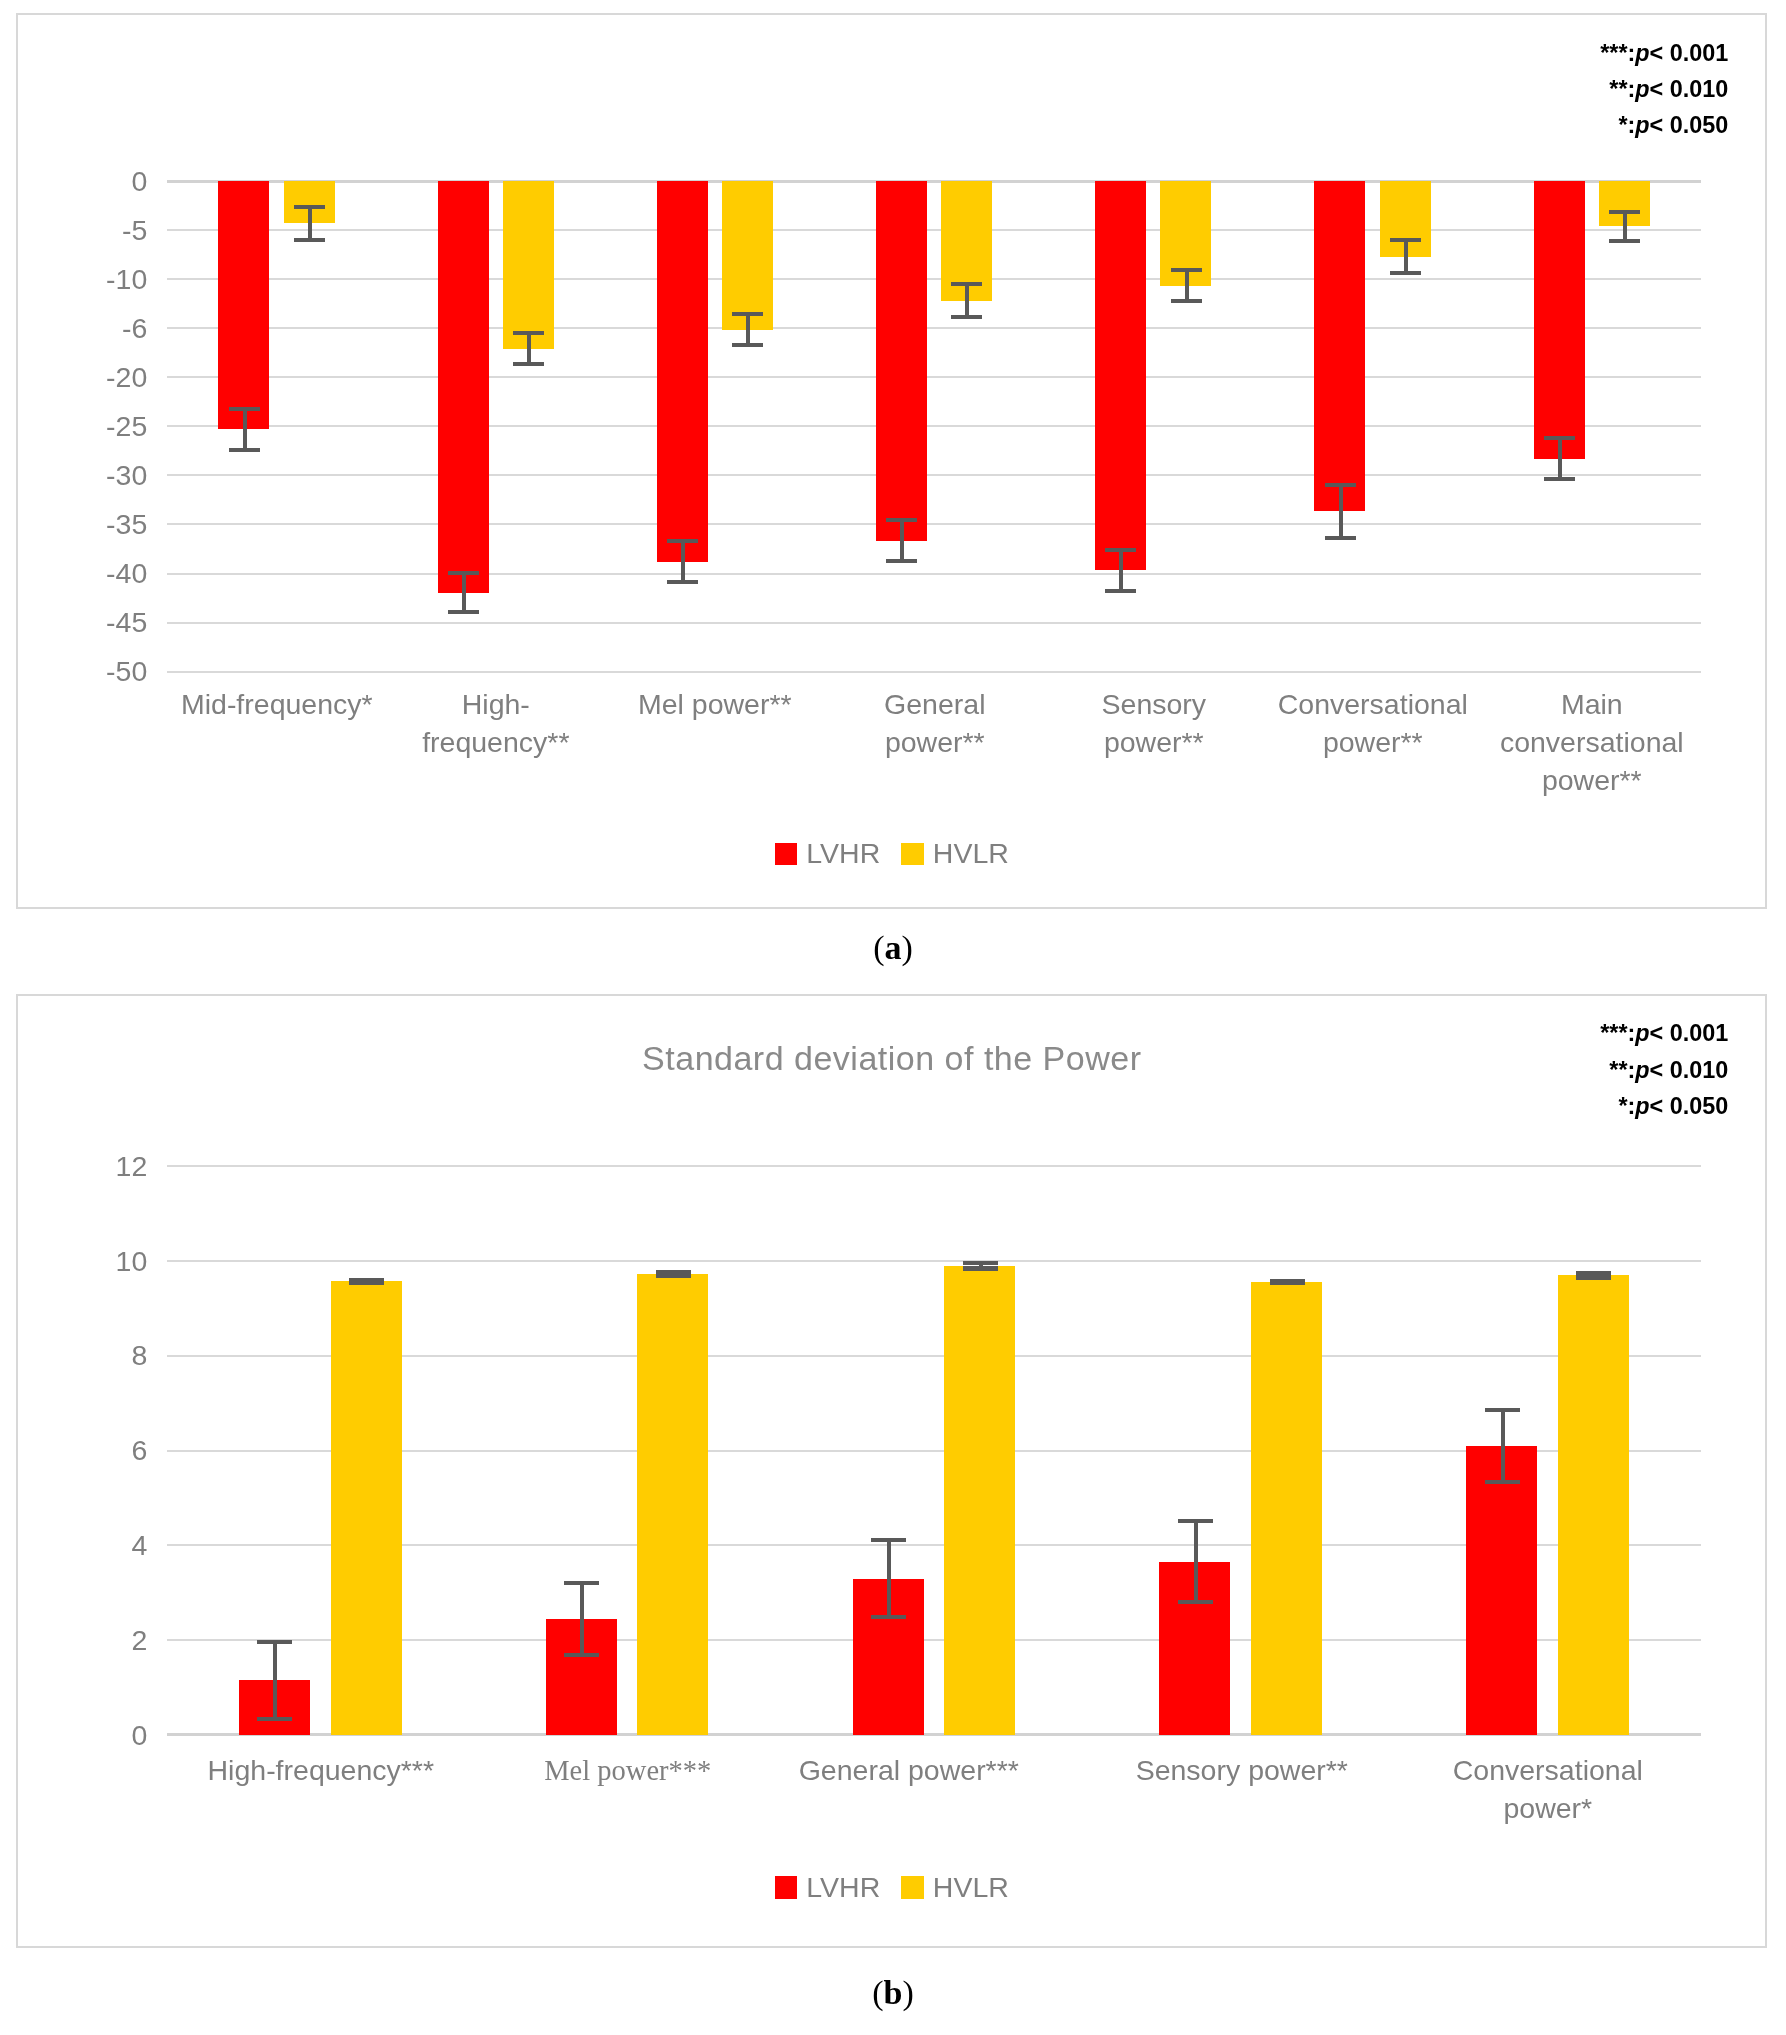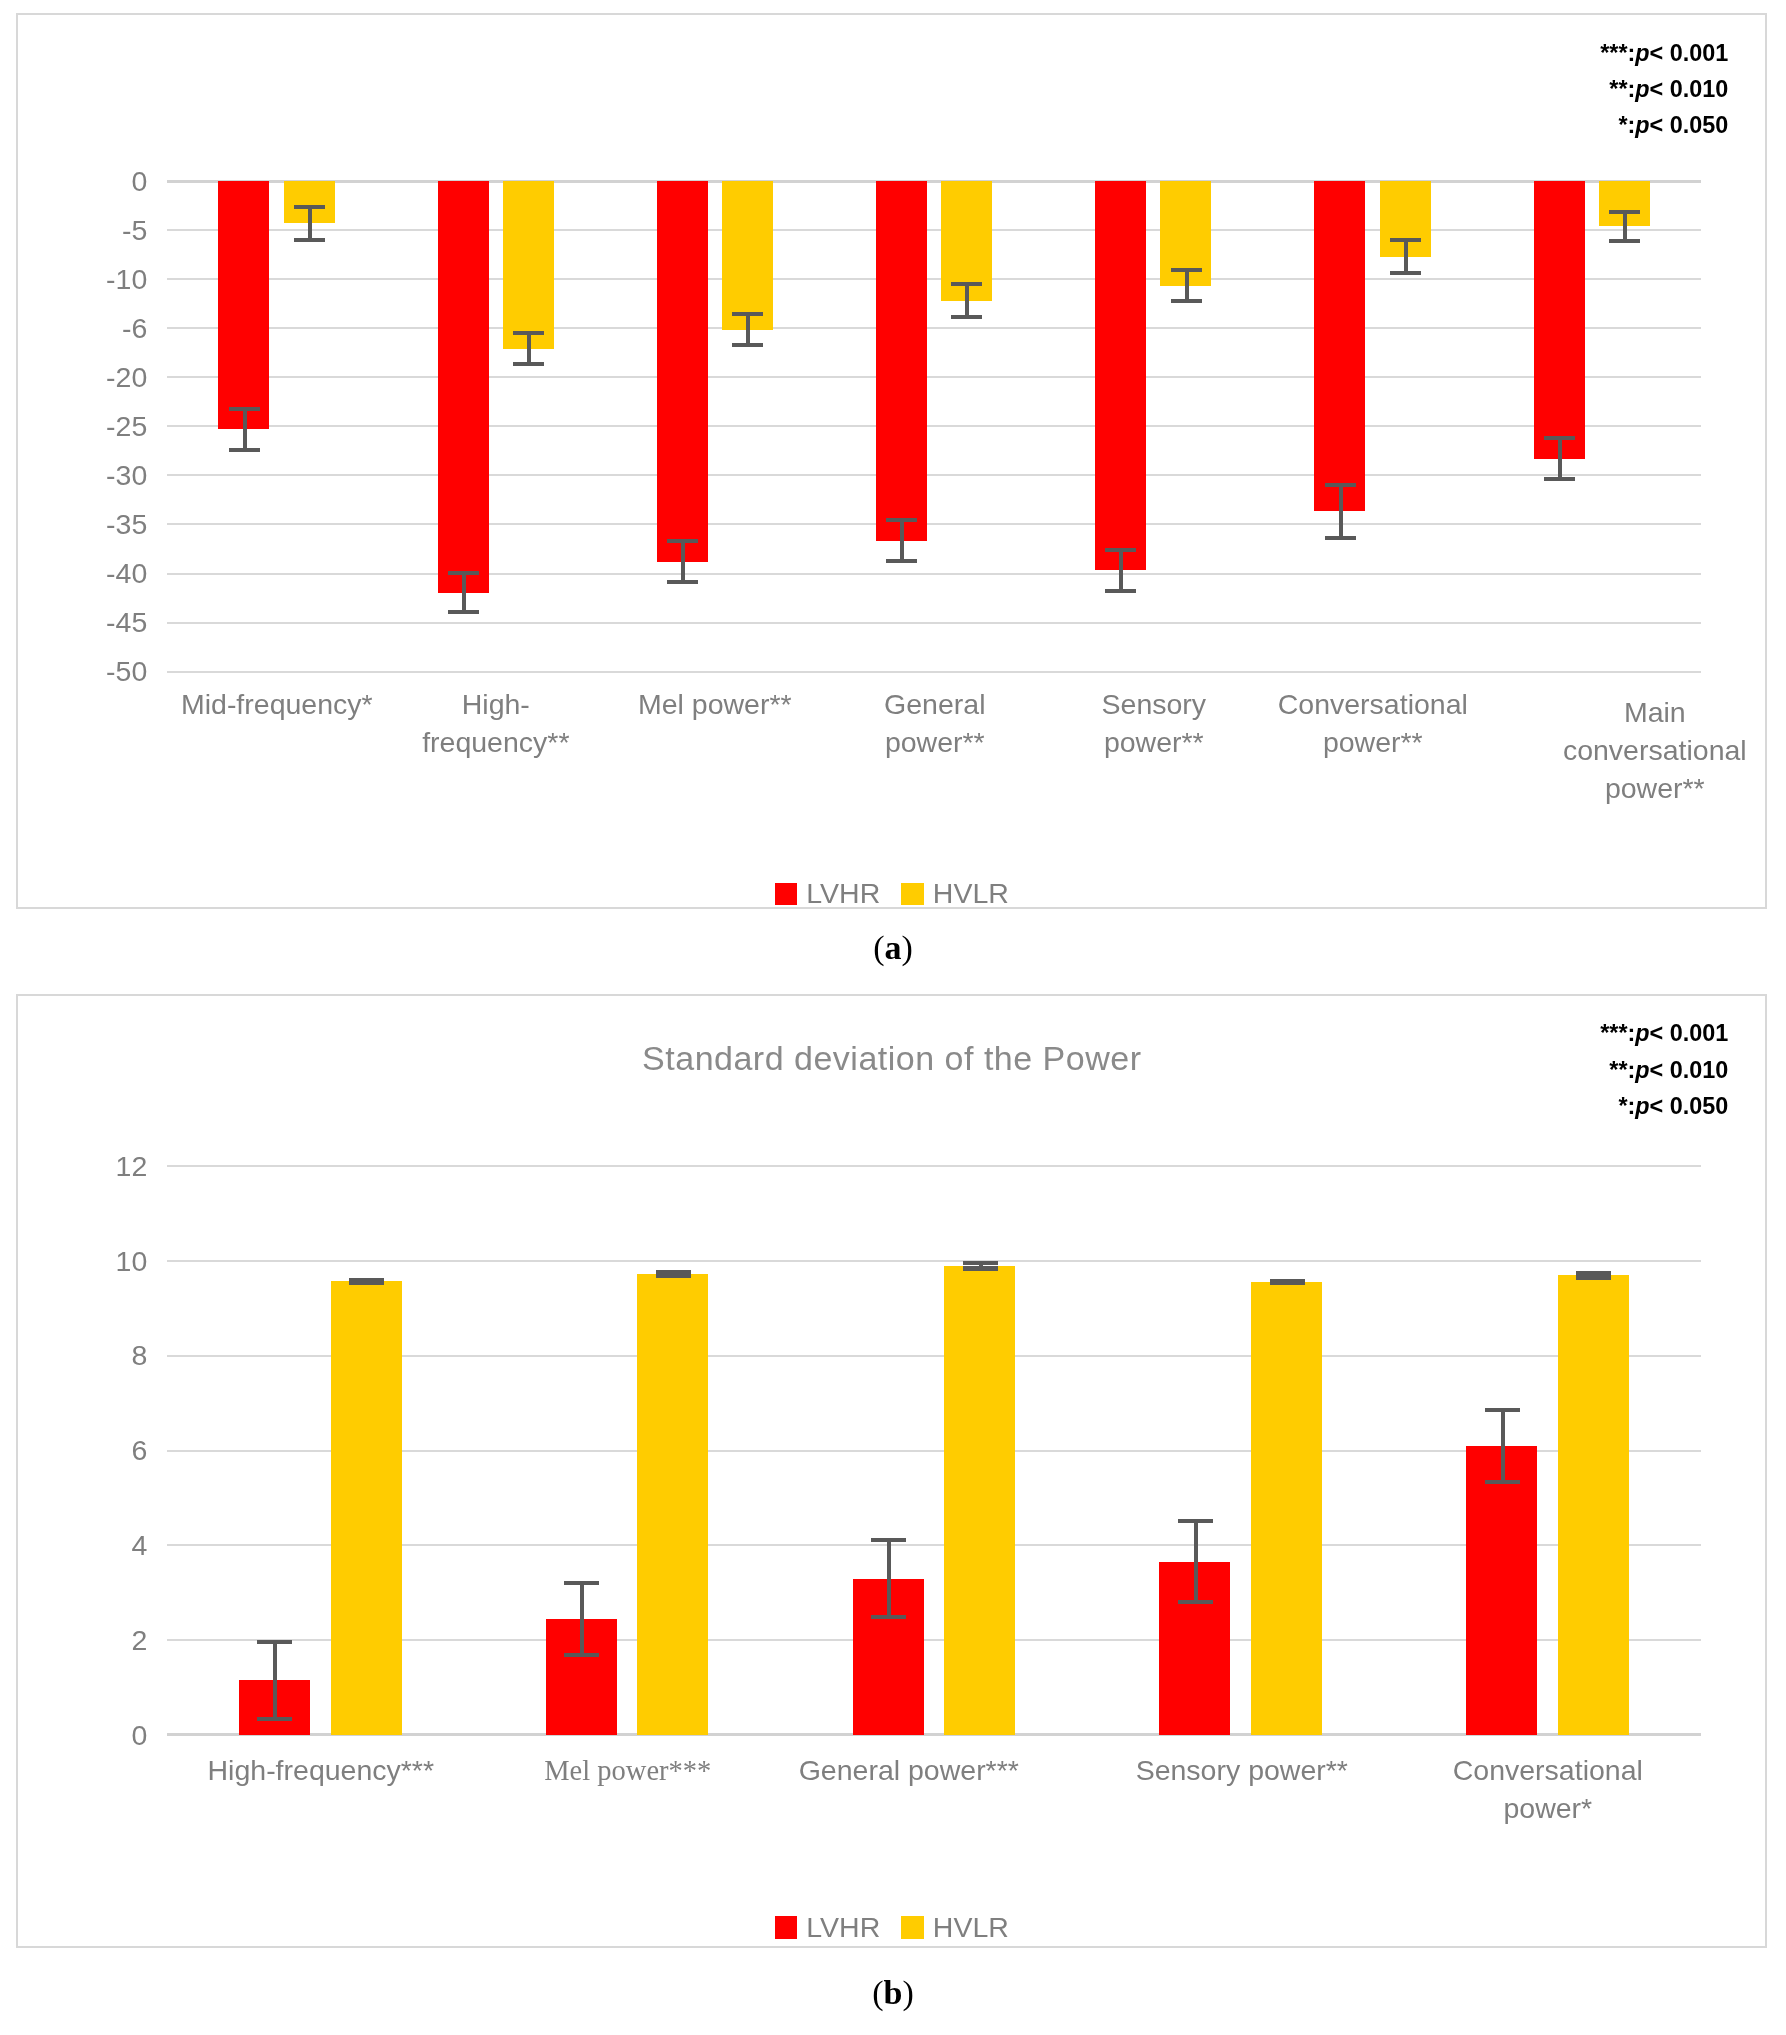--- a/index.html
+++ b/index.html
@@ -25,21 +25,21 @@
          font-size:28.5px;color:#7f7f7f;line-height:1;}
   .bar{position:absolute;}
   .errbar{position:absolute;}
   .err-line{position:absolute;background:#595959;}
   .xlabels{position:absolute;left:149px;width:1534px;}
   .panel-a .xlabels{top:671px;}
   .panel-b .xlabels{top:756px;}
   .xlabel{position:absolute;text-align:center;font-size:28.5px;color:#7f7f7f;
           line-height:1.32;white-space:pre-line;}
   .series-legend{position:absolute;left:0;right:0;display:flex;justify-content:center;
-                 gap:21px;align-items:center;margin-top:40px;}
+                 gap:21px;align-items:center;}
   .panel-a .series-legend{top:822px;}
   .panel-b .series-legend{top:875px;}
   .legend-item{display:flex;align-items:center;gap:9.2px;}
   .legend-swatch{width:22.4px;height:22.4px;display:inline-block;}
   .legend-label{font-size:28.5px;color:#7f7f7f;}
   .caption{position:absolute;left:0;right:0;text-align:center;
            font-family:"Liberation Serif", serif;font-size:34px;color:#000;}
   .caption-a{top:929px;}
   .caption-b{top:1974px;}
   .caption b{font-weight:700;}
@@ -182,21 +182,21 @@
         <div class="xlabel" style="left: 0px; width: 219px;">Mid-frequency*</div>
         <div class="xlabel" style="left: 219px; width: 219px;">High-
 frequency**</div>
         <div class="xlabel" style="left: 438px; width: 219px;">Mel power**</div>
         <div class="xlabel" style="left: 658px; width: 219px;">General
 power**</div>
         <div class="xlabel" style="left: 877px; width: 219px;">Sensory
 power**</div>
         <div class="xlabel" style="left: 1096px; width: 219px;">Conversational
 power**</div>
-        <div class="xlabel" style="left: 1378px; width: 219px; margin-top: 8px;">Main
+        <div class="xlabel" style="left: 1315px; width: 219px;">Main
 conversational
 power**</div>
       </div>
     <div class="series-legend">
         <div class="legend-item">
           <span class="legend-swatch" style="background: rgb(255, 0, 0);"></span>
           <span class="legend-label">LVHR</span>
         </div>
         <div class="legend-item">
           <span class="legend-swatch" style="background: rgb(255, 204, 0);"></span>

